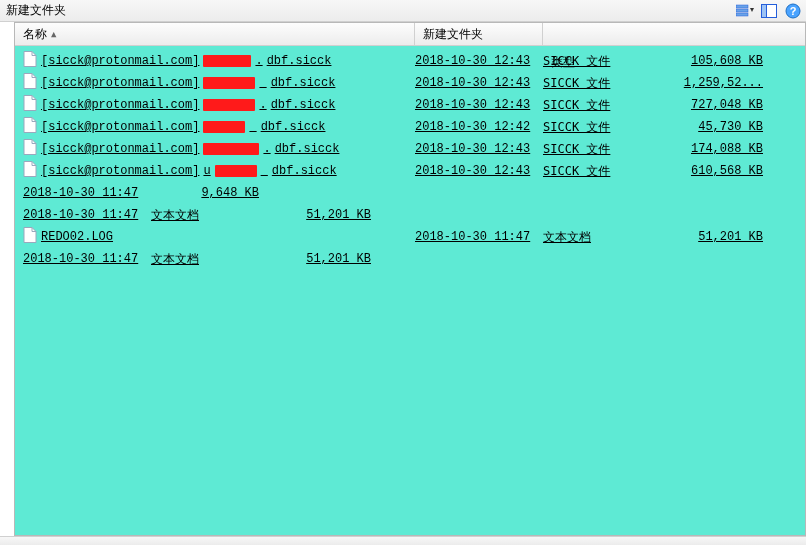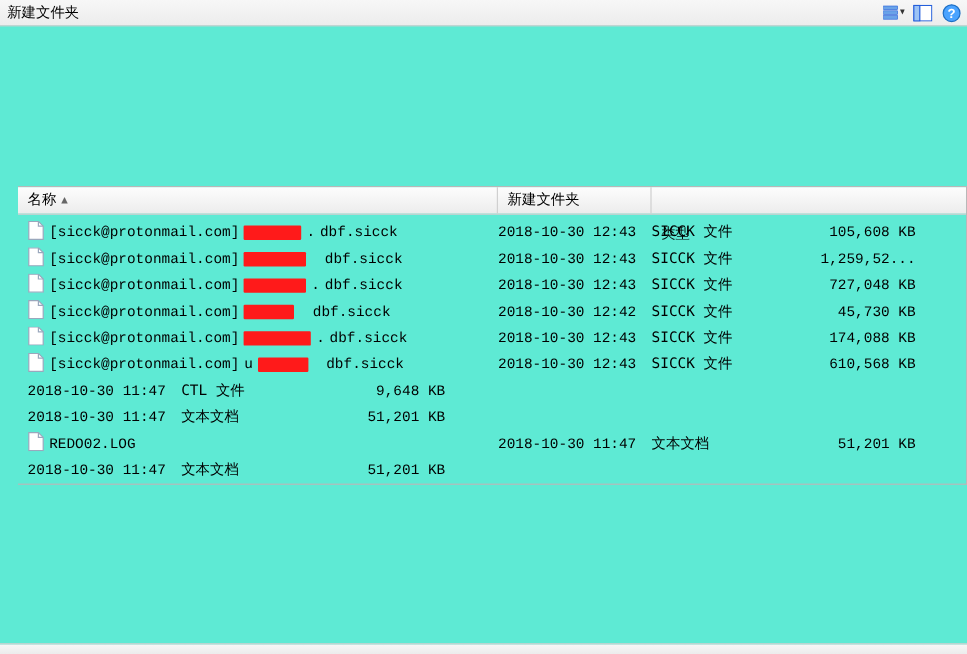--- a/index.html
+++ b/index.html
@@ -44,21 +44,20 @@
     align-items: center;
     justify-content: center;
   }
   .tb-btn svg { display:block; }
 
   
   .main {
     flex: 1 1 auto;
     display: flex;
     min-height: 0;
-    align-items: center;
   }
   .leftgutter {
     width: 14px;
     border-right: 1px solid #b8b8b8;
     background: #fff;
   }
   .listpane {
     flex: 1 1 auto;
     display: flex;
     flex-direction: column;
@@ -91,20 +90,21 @@
   .sort-arrow {
     margin-left: 4px;
     font-size: 9px;
     color: #666;
   }
 
   .rows {
     flex: 1 1 auto;
     overflow: auto;
     padding-top: 4px;
+    text-decoration: underline;
   }
   .row {
     display: flex;
     align-items: center;
     height: 22px;
     padding-left: 8px;
     box-sizing: border-box;
   }
   .cell {
     box-sizing: border-box;
@@ -277,21 +277,20 @@
               <span class="redacted" style="width: 42px;"></span>
               <span class="fname-part"> </span>
               <span class="fname-part">dbf.sicck</span>
             </div>
             <div class="cell date">2018-10-30 12:43</div>
             <div class="cell type">SICCK 文件</div>
             <div class="cell size">610,568 KB</div>
           </div>
           <div class="row">
             <div class="cell date">2018-10-30 11:47</div>
-            <div class="cell type">CTL 文件</div>
             <div class="cell size">9,648 KB</div>
           </div>
           <div class="row">
             <div class="cell date">2018-10-30 11:47</div>
             <div class="cell type">文本文档</div>
             <div class="cell size">51,201 KB</div>
           </div>
           <div class="row">
             <div class="cell name">
               <span><svg class="file-icon" viewBox="0 0 14 16">

